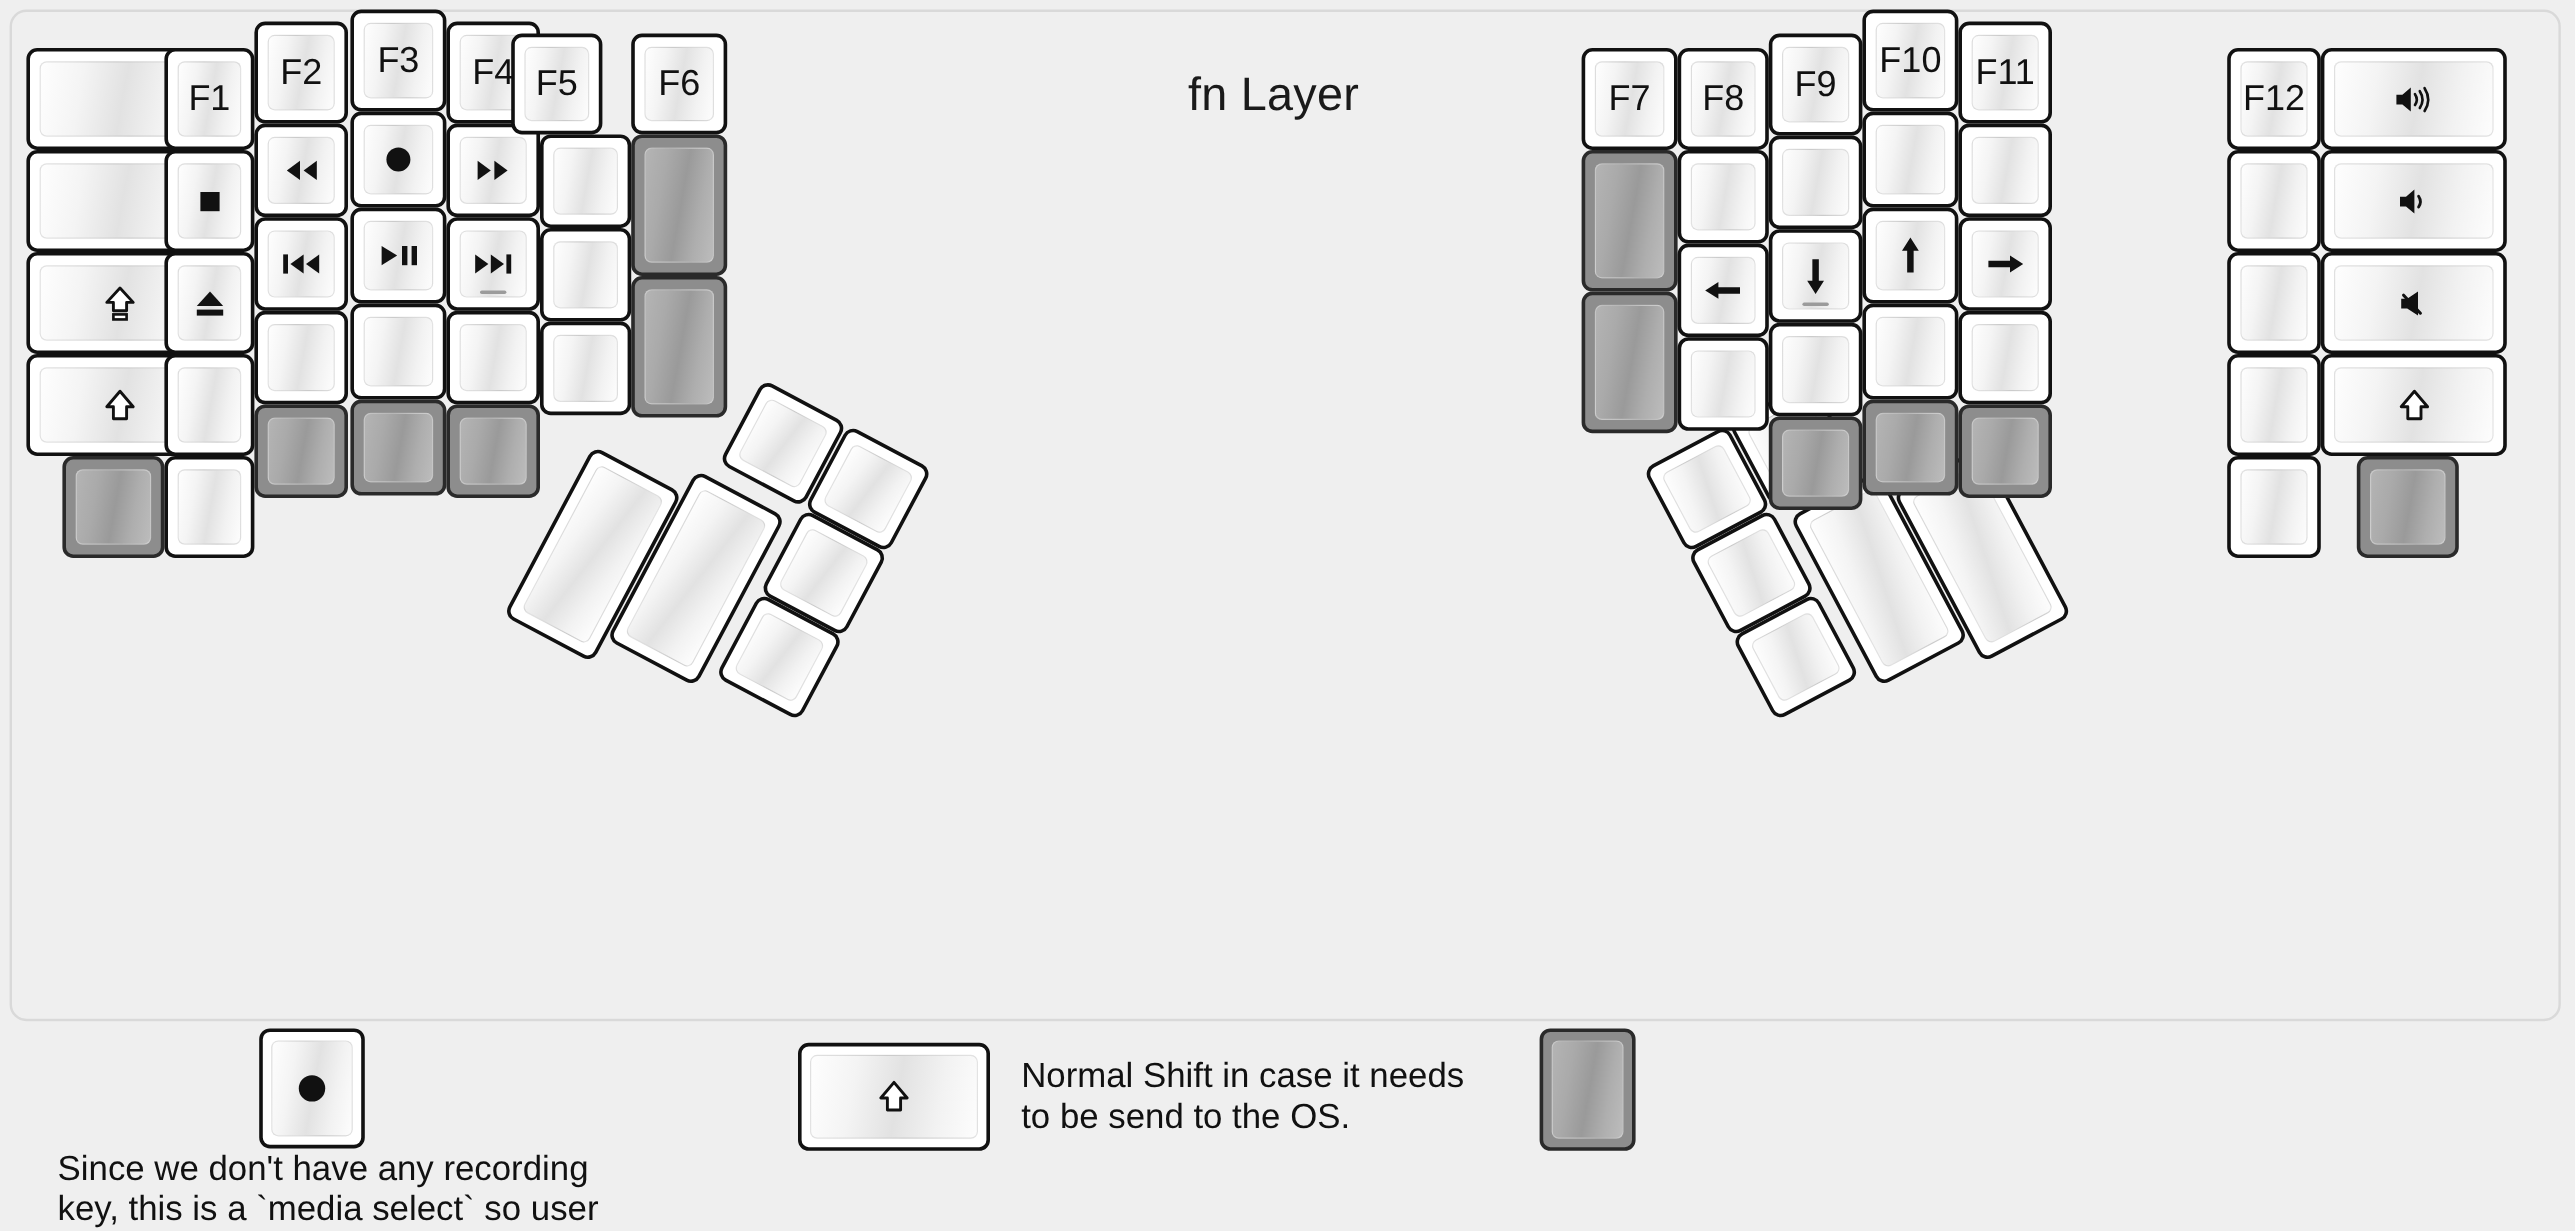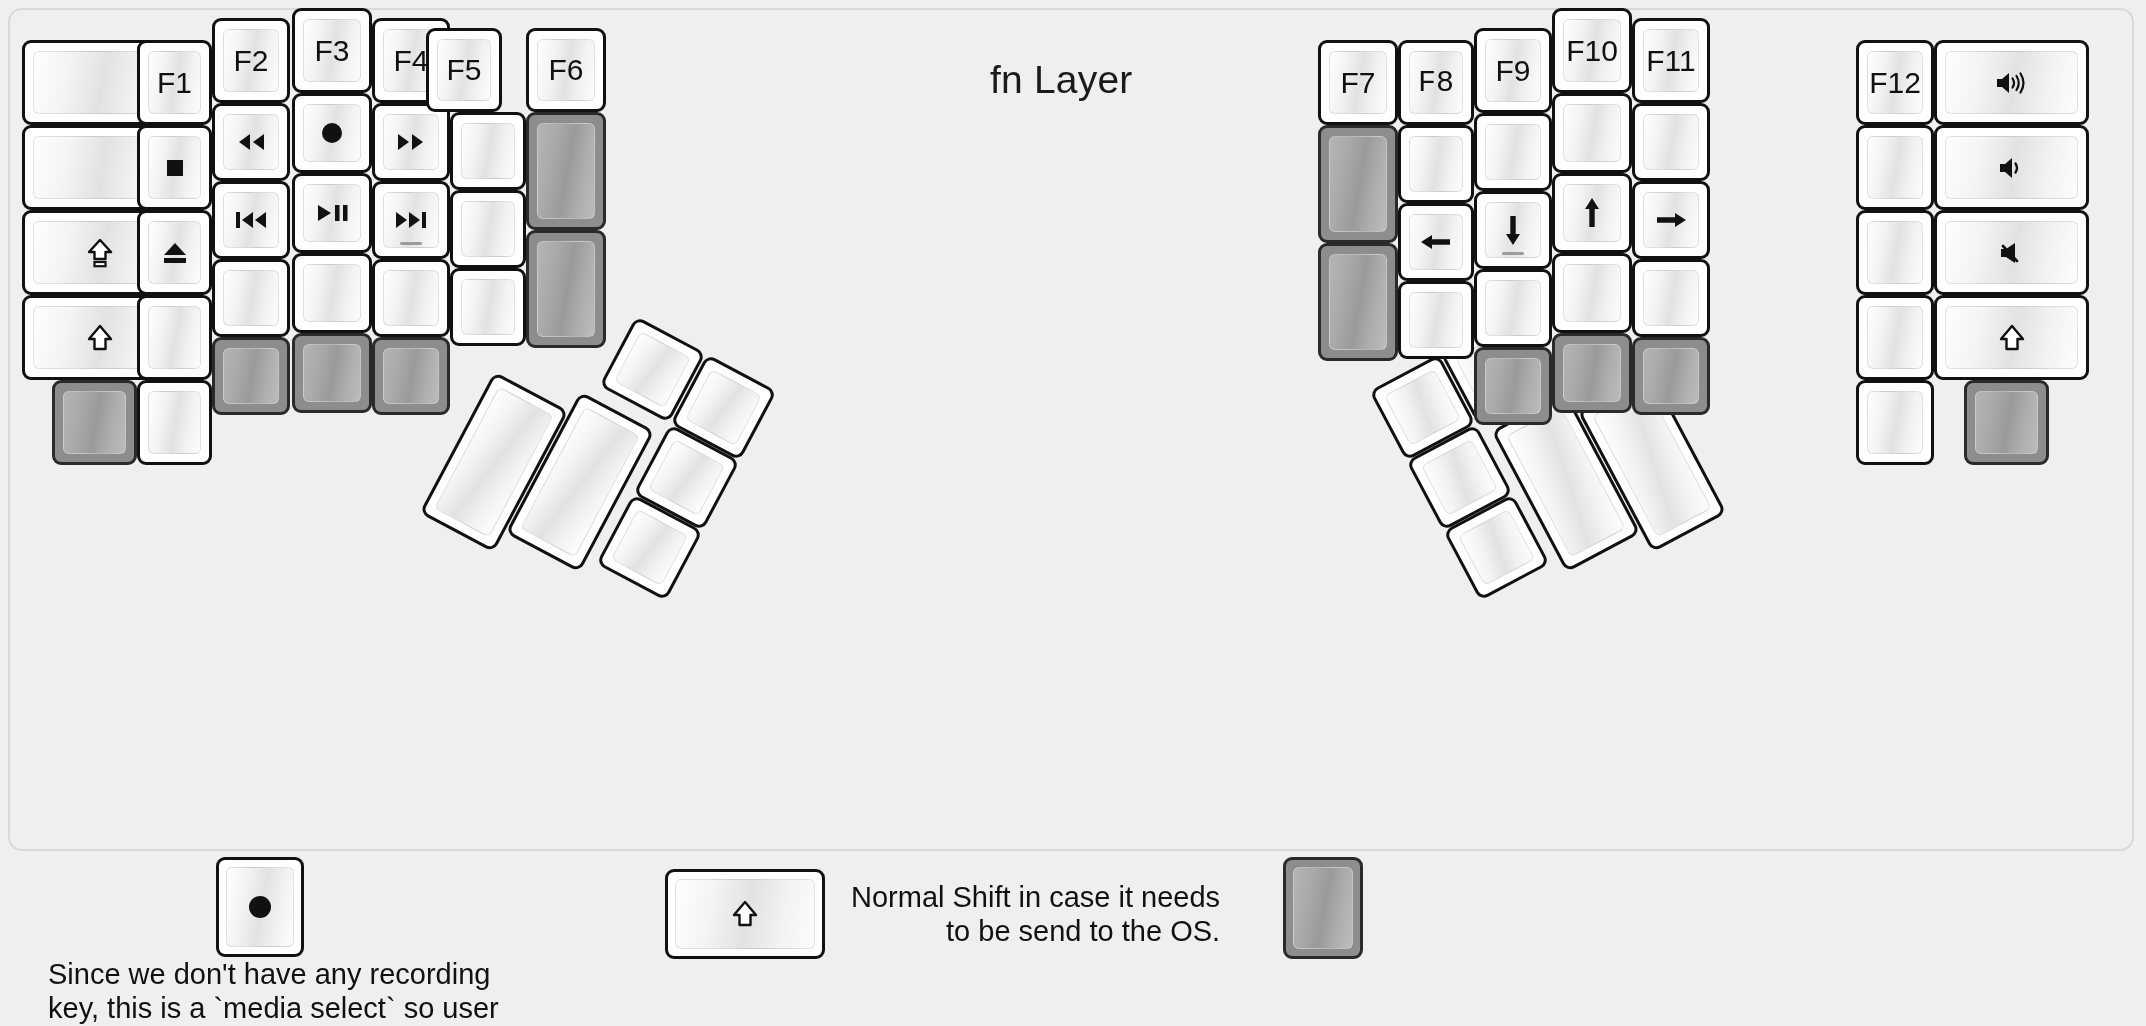--- a/index.html
+++ b/index.html
@@ -351,21 +351,21 @@
         <span class="lbl">F7</span>
       </div>
   </div>
   <div class="key trans" style="left:1318px;top:125px;width:80px;height:118px;">
     <div class="inner"></div>
   </div>
   <div class="key trans" style="left:1318px;top:243px;width:80px;height:118px;">
     <div class="inner"></div>
   </div>
 
-  <div class="key" style="left:1398px;top:40px;width:76px;height:85px;font-family:Liberation Mono, monospace;">
+  <div class="key" style="left:1398px;top:40px;width:76px;height:85px;">
     <div class="inner">
         <span class="lbl">F8</span>
       </div>
   </div>
   <div class="key" style="left:1398px;top:125px;width:76px;height:78px;">
     <div class="inner"></div>
   </div>
   <div class="key" style="left:1398px;top:203px;width:76px;height:78px;">
     <div class="inner">
       <span>
@@ -535,21 +535,21 @@
     <div class="legend-item" style="left:665px;top:14px;">
       <div class="legend-key" style="width:160px;height:90px;">
         <div class="inner">
           <span>
             <svg class="gly" width="26" height="30" viewBox="0 0 26 30">
               <path d="M13 3 L24 16 H18.5 V26 H7.5 V16 H2 Z" fill="#fff" stroke="#111" stroke-width="2.4" stroke-linejoin="round"></path>
             </svg>
           </span>
         </div>
       </div>
-      <div class="legend-text" style="margin-left:26px;text-align:right;">Normal Shift in case it needs
+      <div class="legend-text" style="margin-left:26px;">Normal Shift in case it needs
 to be send to the OS.</div>
     </div>
 
     <div class="legend-item" style="left:1283px;top:2px;">
       <div class="legend-key trans" style="width:80px;height:102px;">
         <div class="inner"></div>
       </div>
     </div>
 
   </div>

